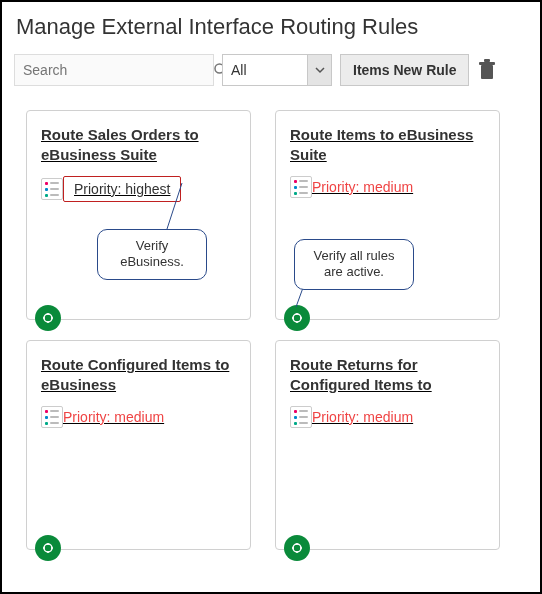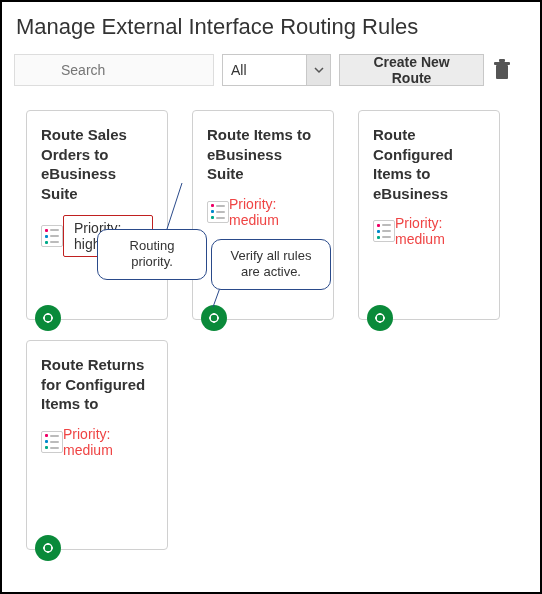--- a/index.html
+++ b/index.html
@@ -36,21 +36,20 @@
     width: 200px;
   }
   .search-input {
     flex: 1;
     border: none;
     background: transparent;
     padding: 0 8px;
     font-size: 14px;
     color: #666;
     outline: none;
-    margin-left: 38px;
   }
   .search-icon {
     width: 30px;
     display: flex;
     align-items: center;
     justify-content: center;
     color: #666;
   }
   .select-wrap {
     display: flex;
@@ -90,23 +89,24 @@
     align-items: center;
   }
   .trash {
     color: #555;
     cursor: pointer;
     display: flex;
     align-items: center;
   }
   .grid {
     display: grid;
-    grid-template-columns: 1fr 1fr 1fr;
+    grid-template-columns: 1fr 1fr;
     gap: 20px 24px;
     padding: 0 12px;
+    text-decoration: underline;
   }
   .card {
     border: 1px solid #d0d0d0;
     border-radius: 4px;
     height: 210px;
     position: relative;
     padding: 14px 14px 14px 14px;
     background: #fff;
   }
   .card-title {
@@ -205,21 +205,21 @@
     <div class="select-wrap">
       <span class="select-text">All</span>
       <span class="select-btn">
         <svg width="10" height="10" viewBox="0 0 10 10">
             <path d="M1 3 L5 7 L9 3" fill="none" stroke="#555" stroke-width="1.5"></path>
           </svg>
       </span>
     </div>
 
     <button class="btn">
-      <span>Create New Route</span>
+      <span>Items New Rule</span>
     </button>
 
     <span class="trash">
       <svg width="20" height="22" viewBox="0 0 20 22" fill="#555">
         <rect x="4" y="6" width="12" height="14" rx="1"></rect>
         <rect x="2" y="3" width="16" height="3" rx="1"></rect>
         <rect x="7" y="0" width="6" height="3" rx="1"></rect>
       </svg>
     </span>
   </div>
@@ -241,21 +241,21 @@
           <span class="line">
               <span class="dot" style="background:#0a8;"></span>
               <span class="bar"></span>
             </span>
         </span>
         <span class="prio-highlight">Priority: highest</span>
       </div>
       <svg class="leader" style="left:0;top:0;" width="220" height="210">
         <line x1="155" y1="72" x2="140" y2="118"></line>
       </svg>
-      <div class="callout" style="left:70px; top:118px; width:110px;">Routing priority.</div>
+      <div class="callout" style="left:70px; top:118px; width:110px;">Verify eBusiness.</div>
       <span class="badge">
         <svg width="14" height="14" viewBox="0 0 14 14" fill="none" stroke="#fff" stroke-width="1.5">
           <circle cx="7" cy="7" r="4"></circle>
             <line x1="2" y1="7" x2="4" y2="7"></line>
             <line x1="10" y1="7" x2="12" y2="7"></line>
             <line x1="7" y1="2" x2="7" y2="4"></line>
             <line x1="7" y1="10" x2="7" y2="12"></line>
         </svg>
       </span>
     </div>

